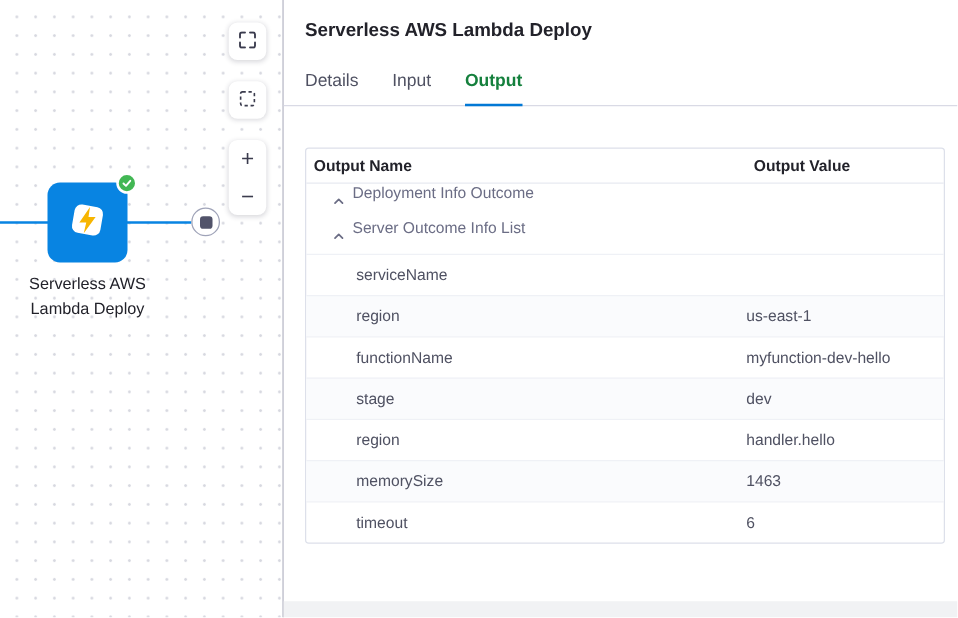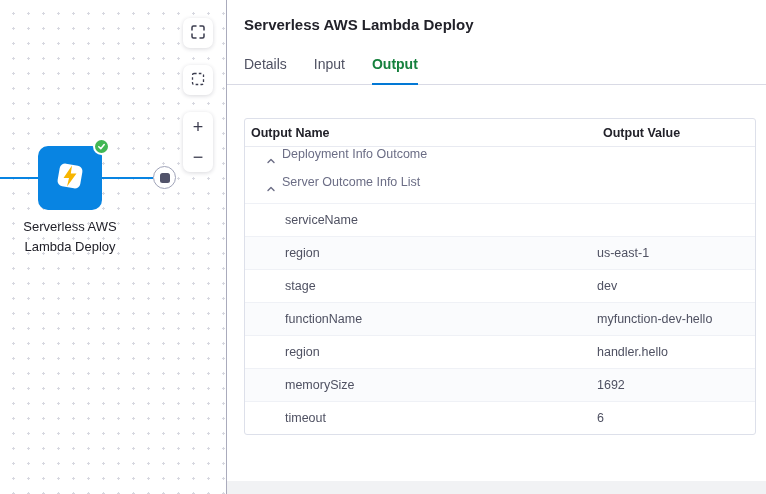--- a/index.html
+++ b/index.html
@@ -203,34 +203,34 @@
     </div>
 
     <div class="trow kv">
       <div class="k">serviceName</div>
     </div>
     <div class="trow kv">
       <div class="k">region</div>
       <div class="v">us-east-1</div>
     </div>
     <div class="trow kv">
+      <div class="k">functionName</div>
+      <div class="v">myfunction-dev-hello</div>
+    </div>
+    <div class="trow kv">
       <div class="k">stage</div>
       <div class="v">dev</div>
     </div>
     <div class="trow kv">
-      <div class="k">functionName</div>
-      <div class="v">myfunction-dev-hello</div>
-    </div>
-    <div class="trow kv">
       <div class="k">region</div>
       <div class="v">handler.hello</div>
     </div>
     <div class="trow kv">
       <div class="k">memorySize</div>
-      <div class="v">1692</div>
+      <div class="v">1463</div>
     </div>
     <div class="trow kv">
       <div class="k">timeout</div>
       <div class="v">6</div>
     </div>
 
   </div>
 
   <div class="panel-bottom"></div>
 </div>

